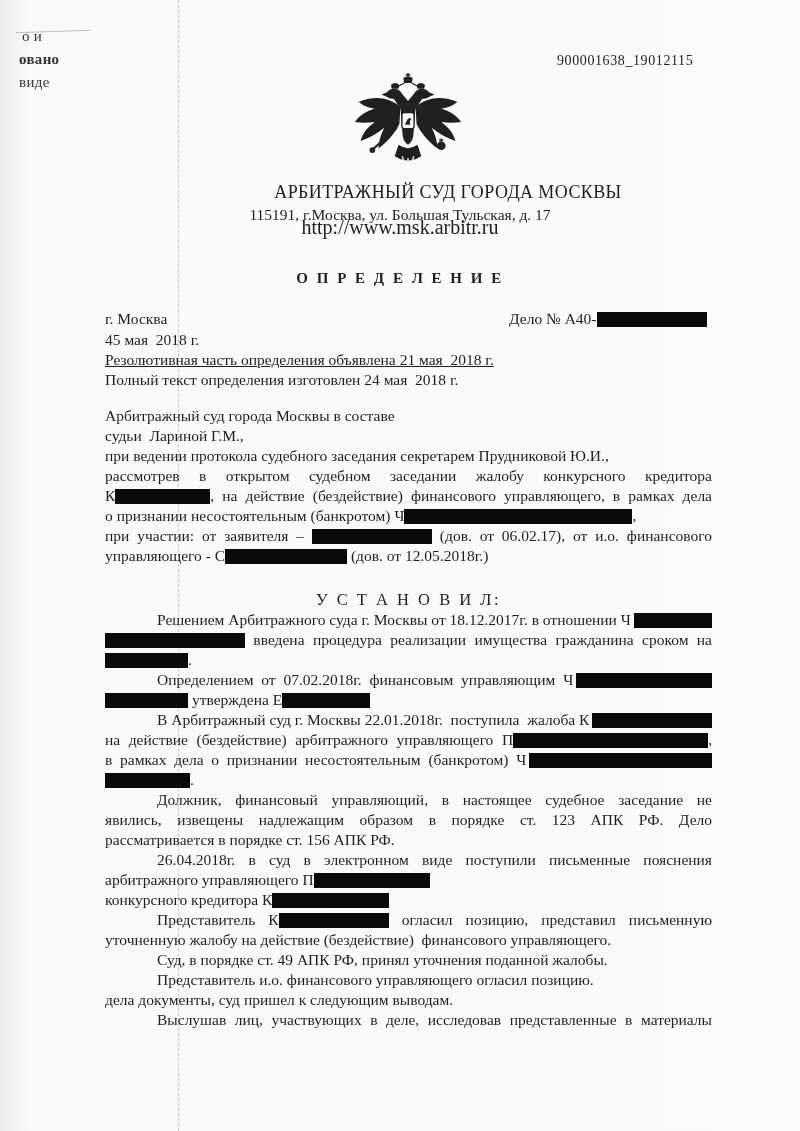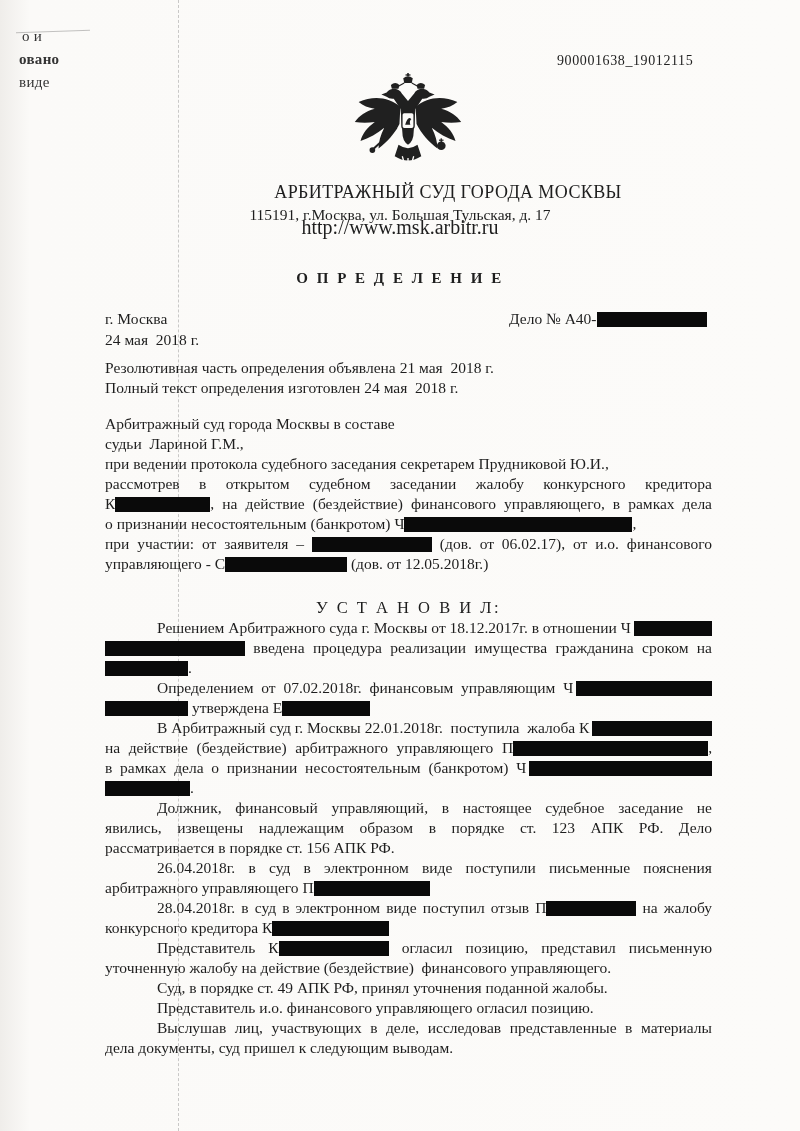--- a/index.html
+++ b/index.html
@@ -82,22 +82,22 @@
   <div class="center-line address">115191, г.Москва, ул. Большая Тульская, д. 17</div>
   <div class="center-line website">http://www.msk.arbitr.ru</div>
   <div class="center-line doc-type">О П Р Е Д Е Л Е Н И Е</div>
 
   <div class="content">
     <div class="caserow">
       <span>г. Москва</span>
       <span class="caseno"><span>Дело № А40-</span><span class="redact" style="width:110px"></span></span>
     </div>
     <div id="body-lines">
-        <div class="ln left"><span class="seg">24 мая  2018 г.</span></div>
-        <div class="ln left" style="margin-top: 8px;"><span class="seg">Резолютивная часть определения объявлена 21 мая  2018 г.</span></div>
+        <div class="ln left"><span class="seg">45 мая  2018 г.</span></div>
+        <div class="ln left" style="margin-top: 0; text-decoration: underline;"><span class="seg">Резолютивная часть определения объявлена 21 мая  2018 г.</span></div>
         <div class="ln left"><span class="seg">Полный текст определения изготовлен 24 мая  2018 г.</span></div>
         <div class="ln left" style="margin-top: 16px;"><span class="seg">Арбитражный суд города Москвы в составе</span></div>
         <div class="ln left"><span class="seg">судьи  Лариной Г.М.,</span></div>
         <div class="ln left"><span class="seg">при ведении протокола судебного заседания секретарем Прудниковой Ю.И.,</span></div>
         <div class="ln j"><span class="seg">рассмотрев в открытом судебном заседании жалобу конкурсного кредитора</span></div>
         <div class="ln j"><span class="seg">К</span><span class="redact" style="width: 95px;"></span><span class="seg">, на действие (бездействие) финансового управляющего, в рамках дела</span></div>
         <div class="ln left"><span class="seg">о признании несостоятельным (банкротом) Ч</span><span class="redact" style="width: 228px;"></span><span class="seg">,</span></div>
         <div class="ln j"><span class="seg">при участии: от заявителя – </span><span class="redact" style="width: 120px;"></span><span class="seg"> (дов. от 06.02.17), от и.о. финансового</span></div>
         <div class="ln left"><span class="seg">управляющего - С</span><span class="redact" style="width: 122px;"></span><span class="seg"> (дов. от 12.05.2018г.)</span></div>
         <div class="ln left c" style="margin-top: 24px;"><span class="seg">У С Т А Н О В И Л:</span></div>
@@ -120,24 +120,23 @@
         <div class="ln left fe">
           <span class="seg">в  рамках  дела  о  признании  несостоятельным  (банкротом)  Ч</span>
           <span class="rfill"></span>
         </div>
         <div class="ln left"><span class="redact" style="width: 85px;"></span><span class="seg">.</span></div>
         <div class="ln j i"><span class="seg">Должник, финансовый управляющий, в настоящее судебное заседание не</span></div>
         <div class="ln j"><span class="seg">явились, извещены надлежащим образом в порядке ст. 123 АПК РФ. Дело</span></div>
         <div class="ln left"><span class="seg">рассматривается в порядке ст. 156 АПК РФ.</span></div>
         <div class="ln j i"><span class="seg">26.04.2018г. в суд в электронном виде поступили письменные пояснения</span></div>
         <div class="ln left"><span class="seg">арбитражного управляющего П</span><span class="redact" style="width: 116px;"></span></div>
-        <div class="ln j i"><span class="seg">28.04.2018г. в суд в электронном виде поступил отзыв  П</span><span class="redact" style="width: 90px;"></span><span class="seg">  на жалобу</span></div>
         <div class="ln left"><span class="seg">конкурсного кредитора К</span><span class="redact" style="width: 117px;"></span></div>
         <div class="ln j i"><span class="seg">Представитель  К</span><span class="redact" style="width: 110px;"></span><span class="seg">  огласил  позицию,   представил  письменную</span></div>
         <div class="ln left"><span class="seg">уточненную жалобу на действие (бездействие)  финансового управляющего.</span></div>
         <div class="ln left i"><span class="seg">Суд, в порядке ст. 49 АПК РФ, принял уточнения поданной жалобы.</span></div>
         <div class="ln left i"><span class="seg">Представитель и.о. финансового управляющего огласил позицию.</span></div>
+        <div class="ln left"><span class="seg">дела документы, суд пришел к следующим выводам.</span></div>
         <div class="ln j i"><span class="seg">Выслушав лиц, участвующих в деле, исследовав представленные в материалы</span></div>
-        <div class="ln left"><span class="seg">дела документы, суд пришел к следующим выводам.</span></div>
       </div>
   </div>
 
 </div>
 
 </body></html>

